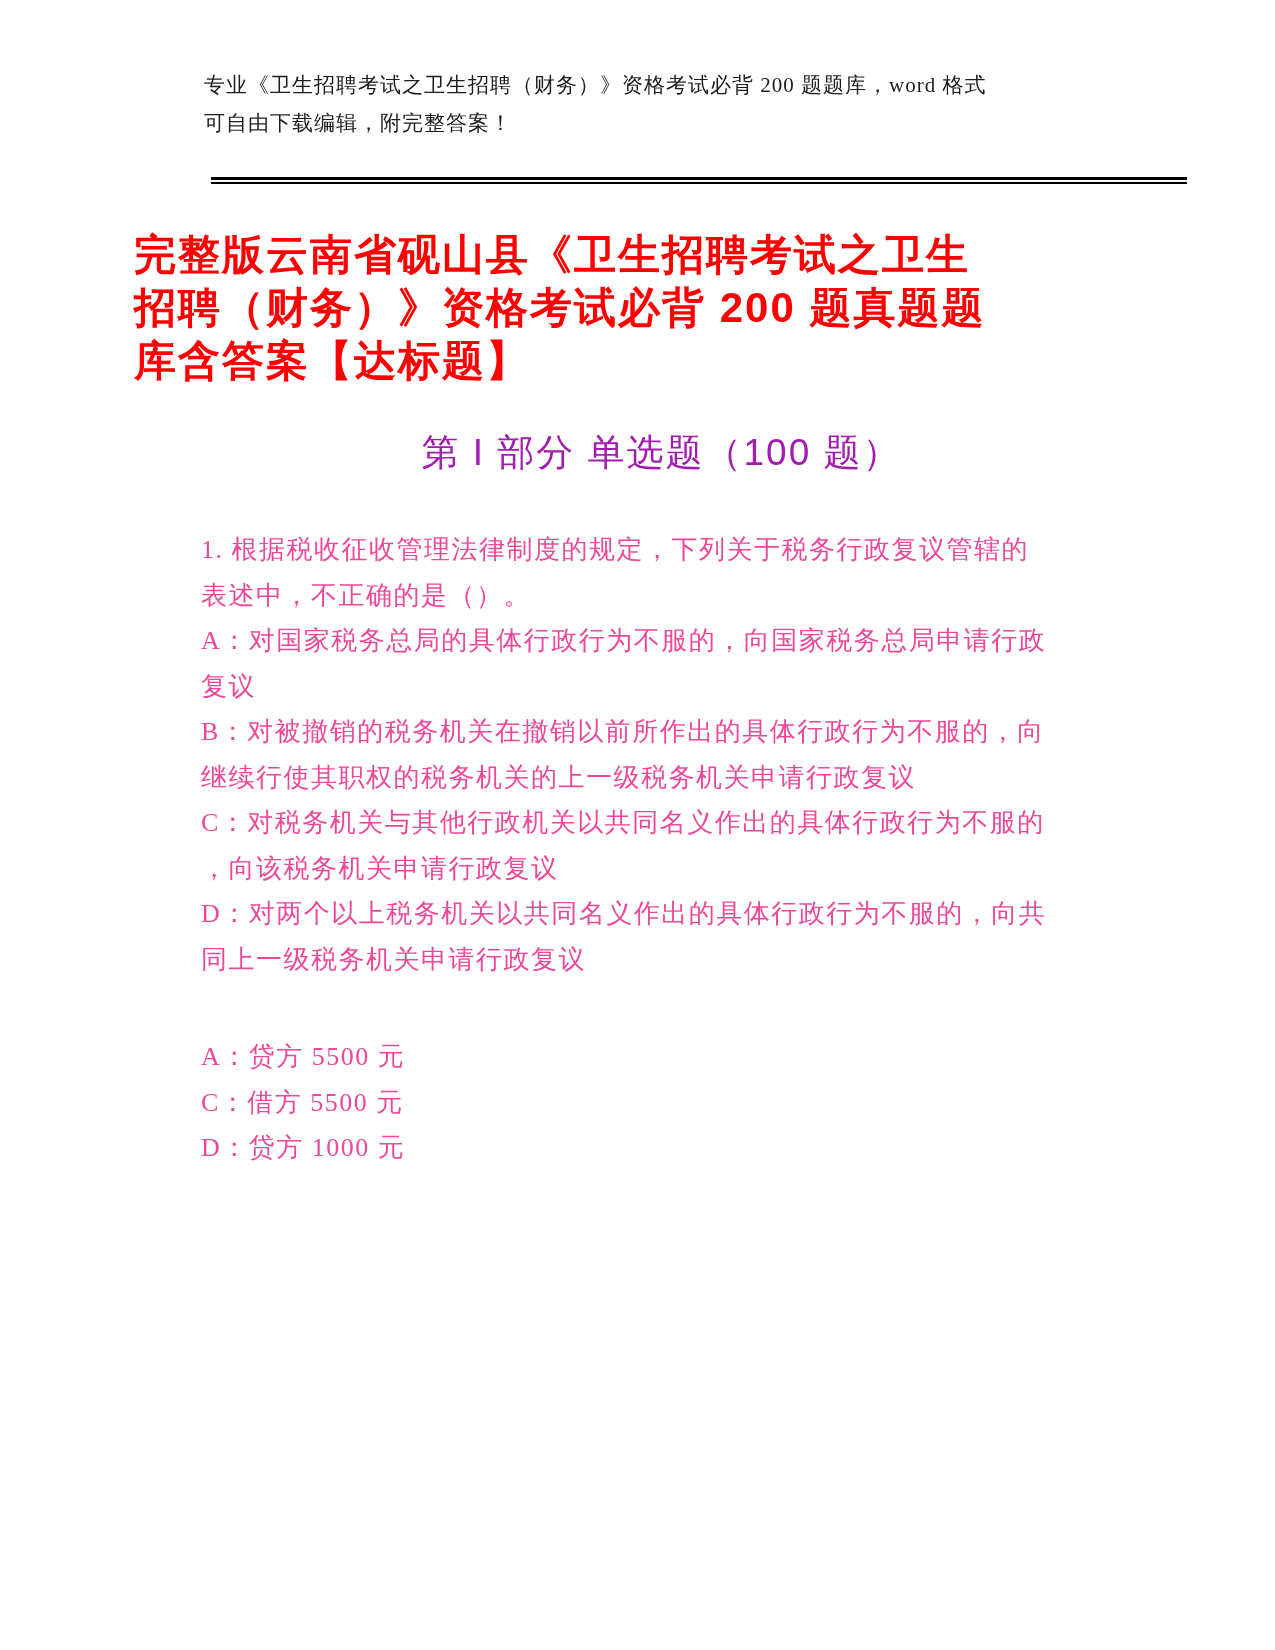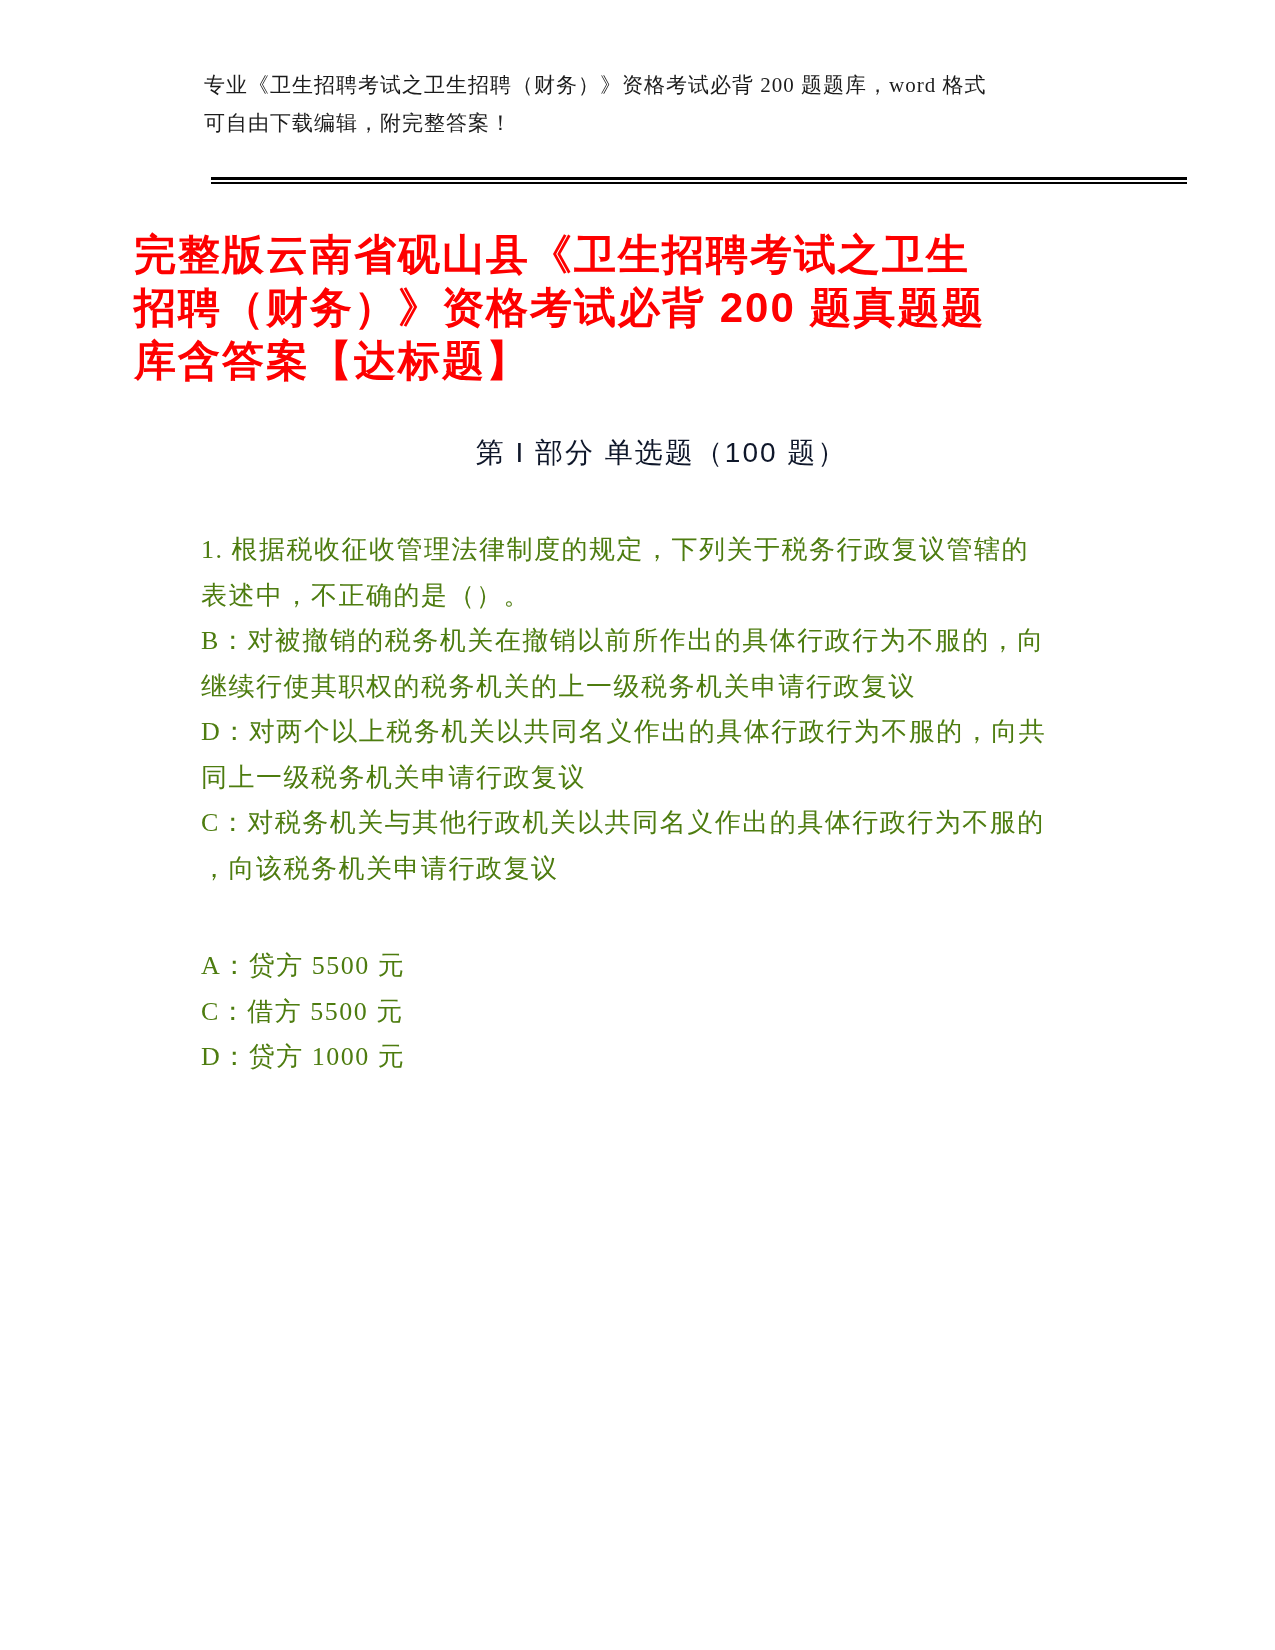--- a/index.html
+++ b/index.html
@@ -54,35 +54,35 @@
   }
   .section-heading {
     position: absolute;
     left: 110px;
     top: 436px;
     width: 1055px;
     margin: 0;
     text-align: center;
     font-family: "Liberation Sans", "DejaVu Sans", sans-serif;
     font-weight: normal;
-    font-size: 28px;
+    font-size: 37px;
     line-height: 34px;
     letter-spacing: 2px;
-    color: #0f172a;
+    color: #a21caf;
   }
   .questions {
     position: absolute;
     left: 177px;
     top: 527px;
     width: 888px;
     font-size: 26px;
     line-height: 45.5px;
     letter-spacing: 1.5px;
     text-align: justify;
-    color: #4d7c0f;
+    color: #ec4899;
   }
   .questions p {
     margin: 0;
     white-space: pre-wrap;
   }
   .answer-line {
     font-family: "Liberation Sans", "DejaVu Sans", sans-serif;
     font-weight: bold;
     letter-spacing: 2px;
   }
@@ -105,26 +105,28 @@
 招聘（财务）》资格考试必背 200 题真题题
 库含答案【达标题】</h1>
 
   <h2 class="section-heading">第 I 部分  单选题（100 题）</h2>
 
   <div class="questions">
 
     <section class="question question-1">
       <p>1. 根据税收征收管理法律制度的规定，下列关于税务行政复议管辖的
 表述中，不正确的是（）。</p>
+      <p>A：对国家税务总局的具体行政行为不服的，向国家税务总局申请行政
+复议</p>
       <p>B：对被撤销的税务机关在撤销以前所作出的具体行政行为不服的，向
 继续行使其职权的税务机关的上一级税务机关申请行政复议</p>
+      <p>C：对税务机关与其他行政机关以共同名义作出的具体行政行为不服的
+，向该税务机关申请行政复议</p>
       <p>D：对两个以上税务机关以共同名义作出的具体行政行为不服的，向共
 同上一级税务机关申请行政复议</p>
-      <p>C：对税务机关与其他行政机关以共同名义作出的具体行政行为不服的
-，向该税务机关申请行政复议</p>
     </section>
 
     <section class="question question-2">
       <p>A：贷方 5500 元</p>
       <p>C：借方 5500 元</p>
       <p>D：贷方 1000 元</p>
     </section>
 
   </div>
 

